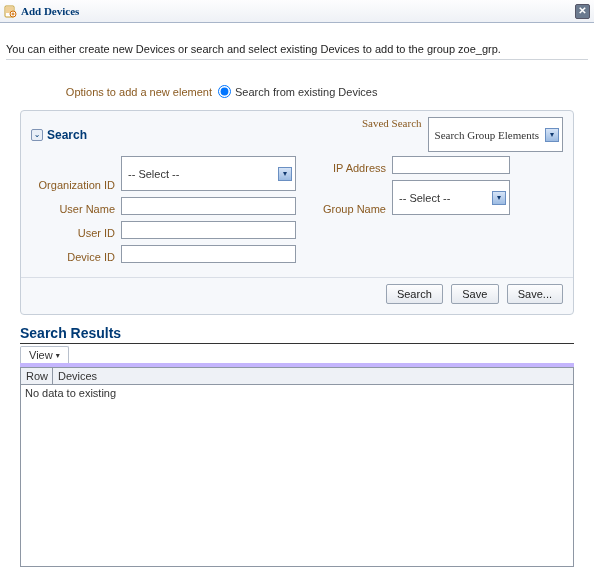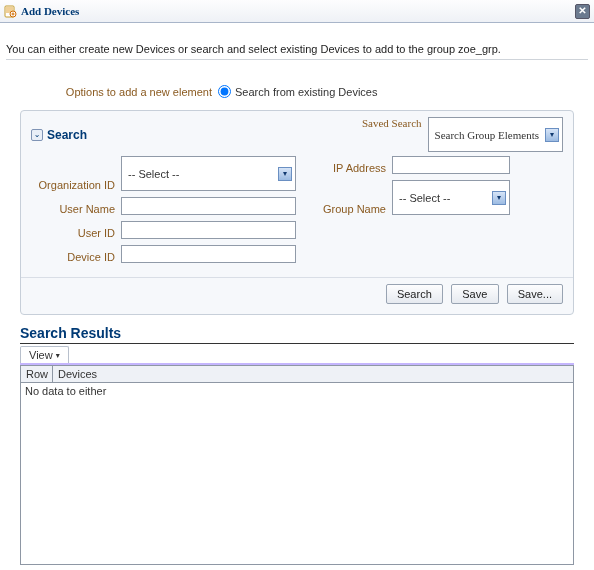--- a/index.html
+++ b/index.html
@@ -92,21 +92,21 @@
     padding: 0 10px;
     border: 1px solid #98a3b2;
     background: linear-gradient(#fdfdfe, #e6eaf0);
     border-radius: 2px;
     font: inherit; color: #222;
     cursor: pointer;
   }
 
   .results { margin: 10px 14px 0 14px; }
   .results-title { font-weight: bold; color: #003a75; font-size: 14px; border-bottom: 1px solid #333; padding-bottom: 2px; }
-  .tabstrip { display: flex; border-bottom: 2px solid #c4b5fd; margin-top: 2px; }
+  .tabstrip { display: flex; border-bottom: 4px solid #c4b5fd; margin-top: 2px; }
   .tab {
     display: inline-flex; align-items: center; gap: 3px;
     padding: 2px 8px;
     border: 1px solid #b8c0cc; border-bottom: none;
     background: #fff;
     border-radius: 2px 2px 0 0;
     cursor: pointer; font-size: 11px;
   }
   .tab .tri { font-size: 8px; color: #333; }
   .grid {
@@ -220,18 +220,18 @@
         <span class="tab">
           <span>View</span>
           <span class="tri">▾</span>
         </span>
       </div>
       <div class="grid">
         <div class="grid-head">
           <div class="gh row">Row</div>
           <div class="gh dev">Devices</div>
         </div>
-        <div class="grid-body">No data to either</div>
+        <div class="grid-body">No data to existing</div>
       </div>
     </div>
 
   </div>
 </div>
 
 </body></html>

